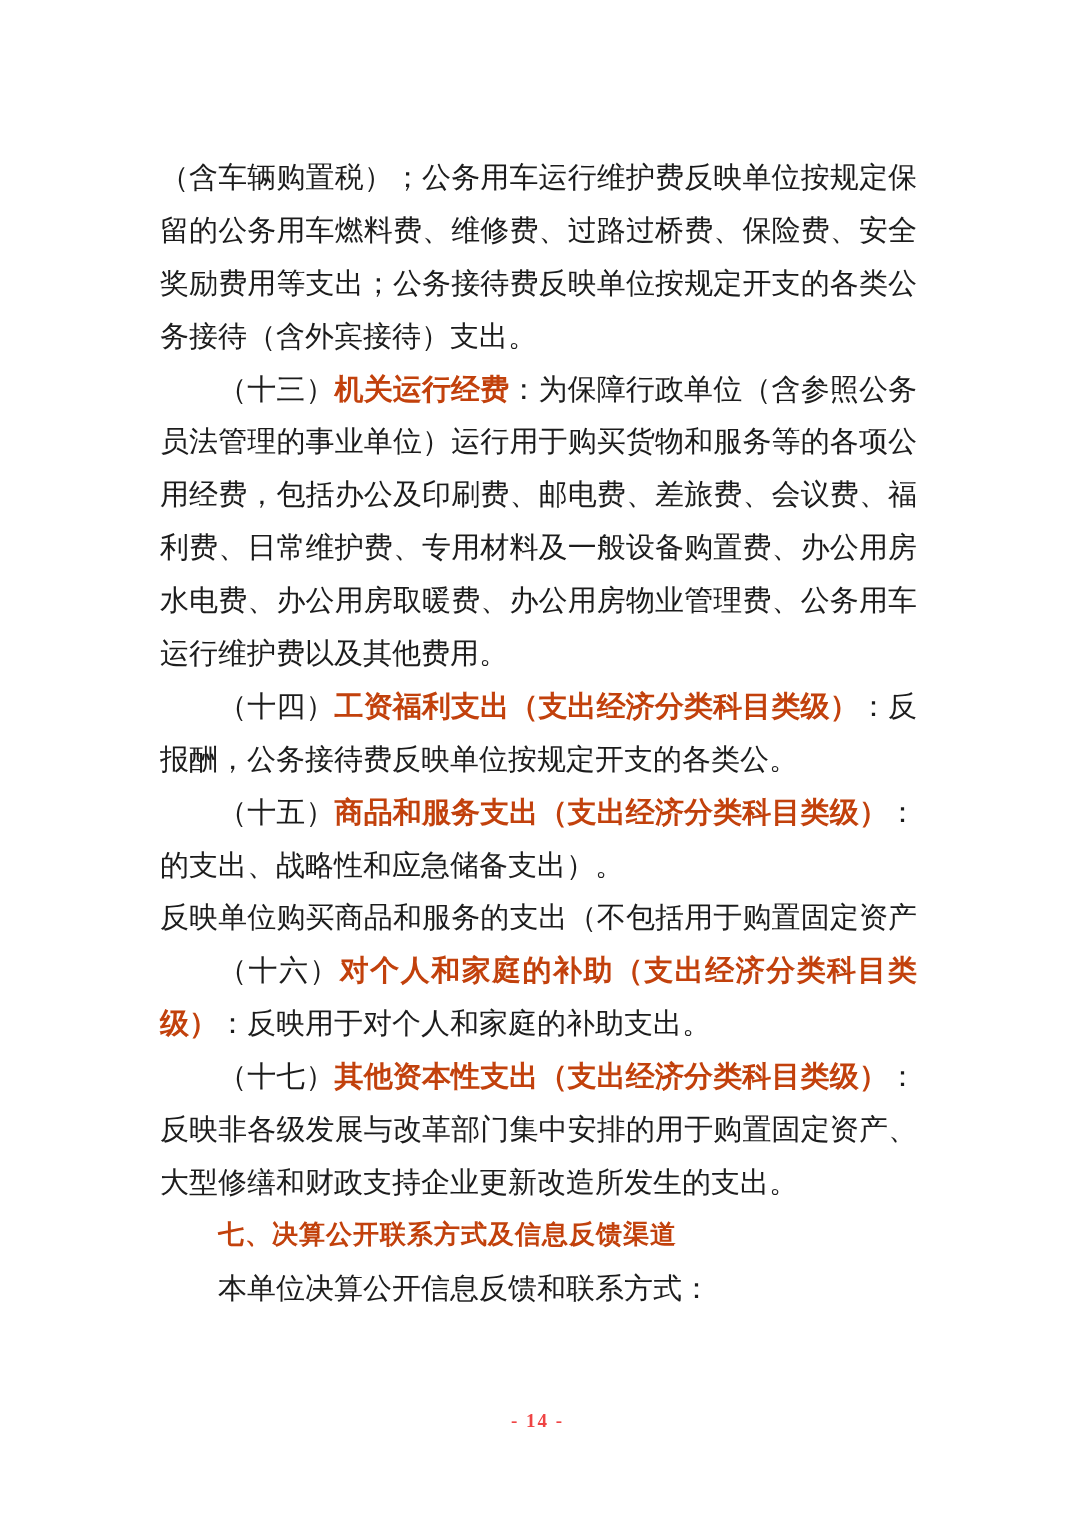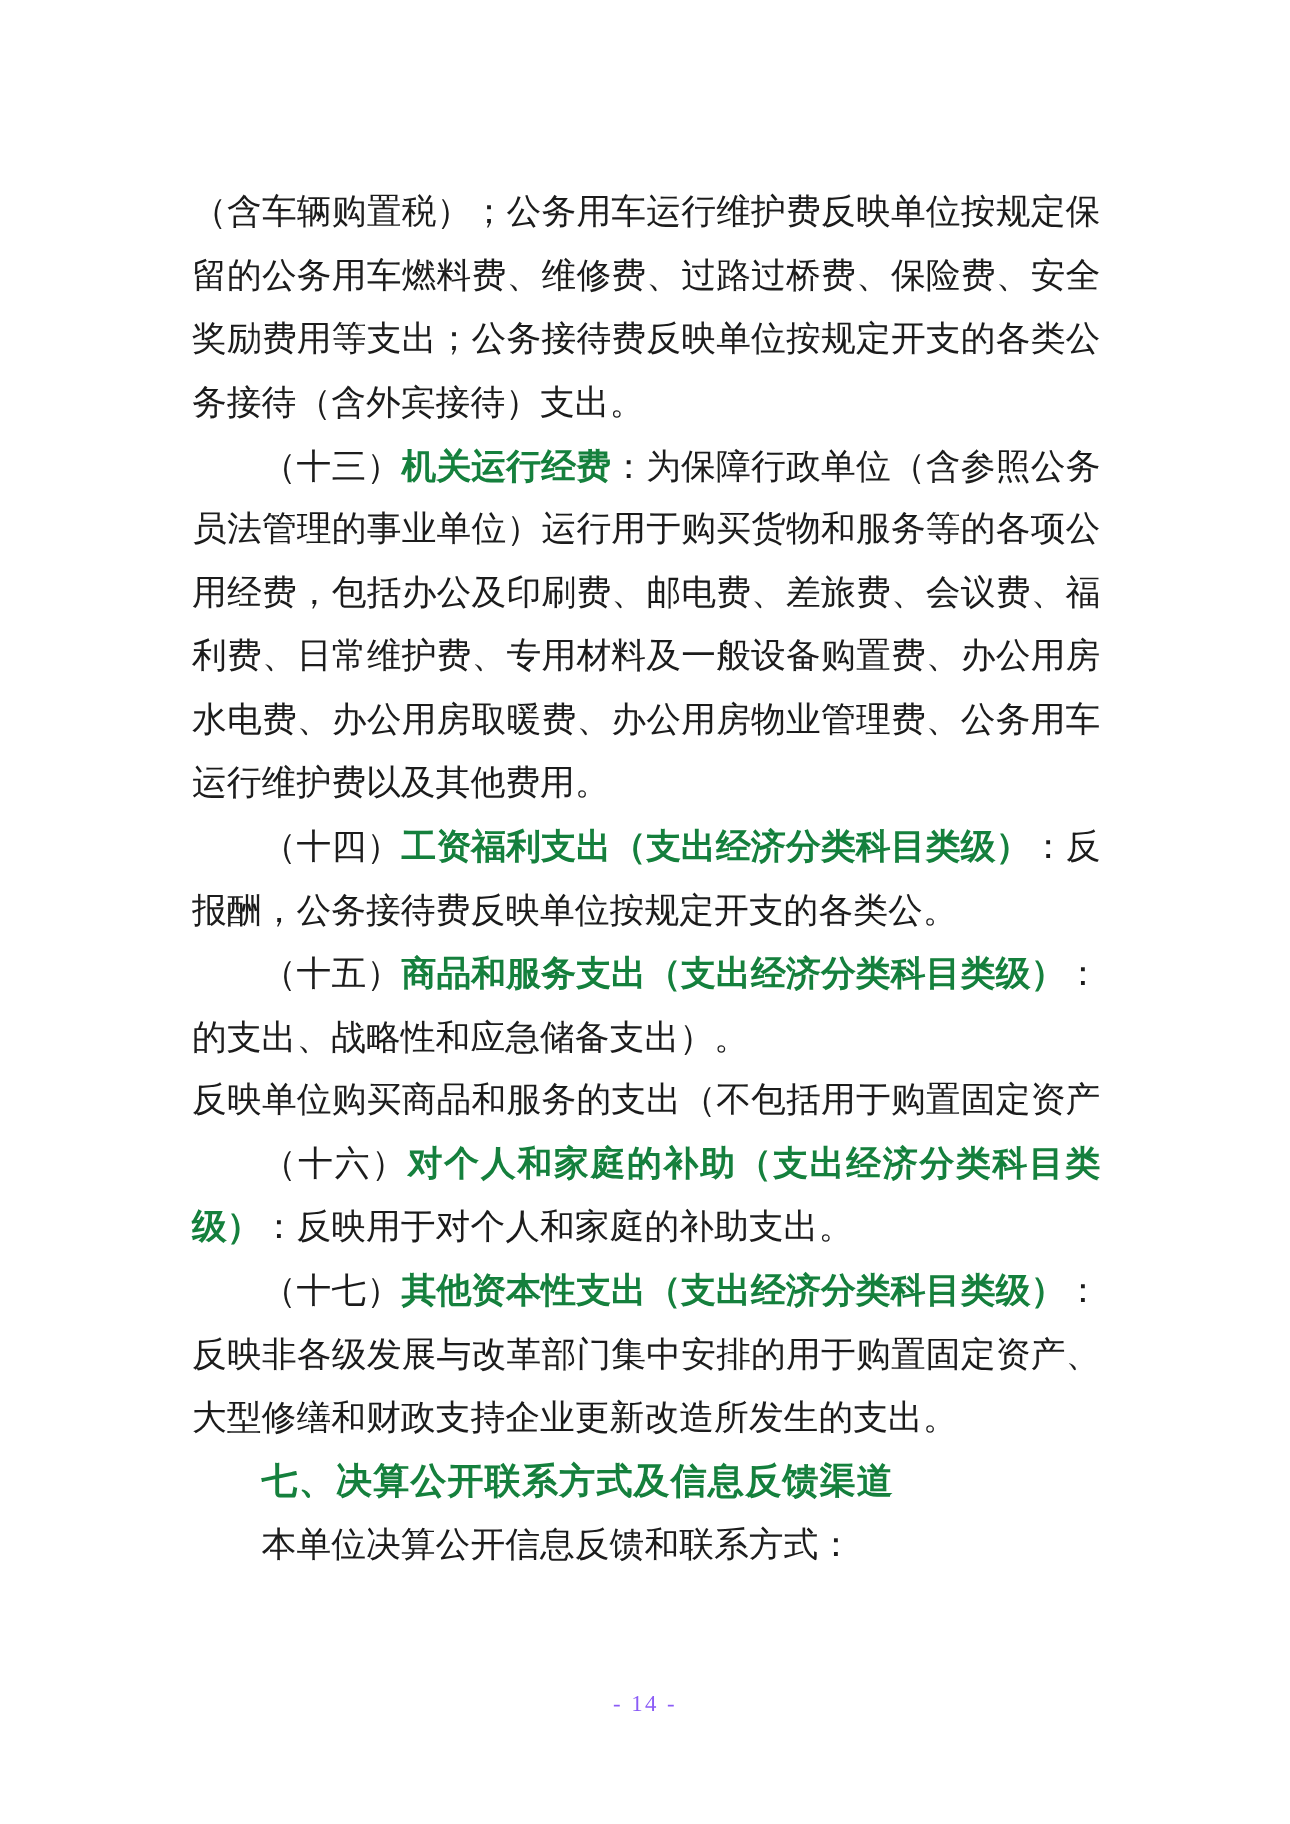--- a/index.html
+++ b/index.html
@@ -35,38 +35,39 @@
   }
   .line.ind {
     padding-left: 58px;
   }
   .line.ind.j {
     
     text-indent: 0;
   }
   .line .b {
     font-weight: 700;
-    color: #15803d;
+    color: #c2410c;
   }
   .line.head {
     font-family: Liberation Serif, serif;
-    font-size: 30px;
+    font-size: 26px;
     letter-spacing: 1px;
     color: #000000;
   }
   .page-number {
     position: absolute;
     left: 0;
     right: 0;
     top: 1400px;
     text-align: center;
     font-size: 19px;
     letter-spacing: 2px;
-    color: #8b5cf6;
+    color: #ef4444;
     font-family: "Liberation Serif", "DejaVu Serif", serif;
+    font-weight: bold;
   }
 </style>
 </head>
 <body>
 
 <div class="page">
   <div class="doc-body">
       <div class="line j"><span>（含车辆购置税）；公务用车运行维护费反映单位按规定保</span></div>
       <div class="line j"><span>留的公务用车燃料费、维修费、过路过桥费、保险费、安全</span></div>
       <div class="line j"><span>奖励费用等支出；公务接待费反映单位按规定开支的各类公</span></div>

